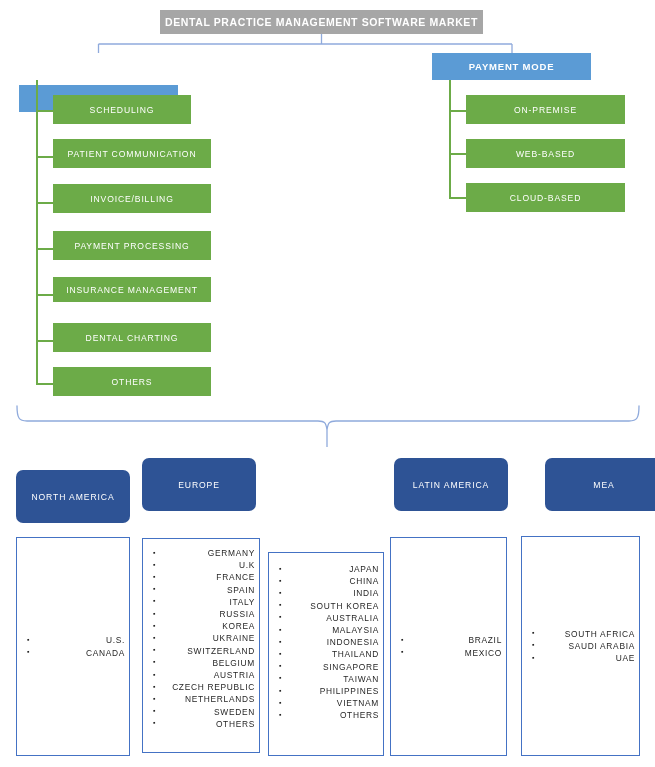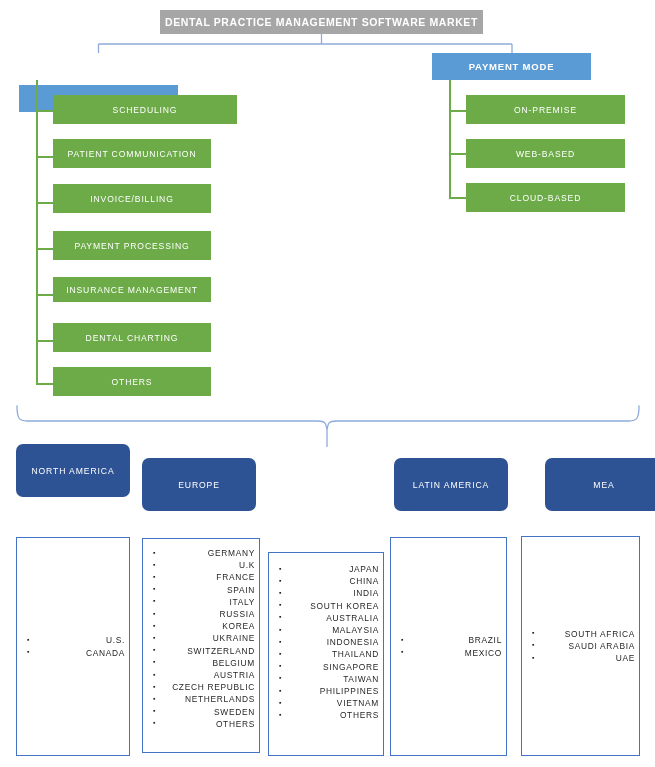--- a/index.html
+++ b/index.html
@@ -125,21 +125,21 @@
 
   <div class="abs vline" style="left:36px; top:80px; height:305px;"></div>
   <div class="abs hline" style="left:36px; top:110px; width:17px;"></div>
   <div class="abs hline" style="left:36px; top:156px; width:17px;"></div>
   <div class="abs hline" style="left:36px; top:202px; width:17px;"></div>
   <div class="abs hline" style="left:36px; top:248px; width:17px;"></div>
   <div class="abs hline" style="left:36px; top:294px; width:17px;"></div>
   <div class="abs hline" style="left:36px; top:340px; width:17px;"></div>
   <div class="abs hline" style="left:36px; top:383px; width:17px;"></div>
 
-  <div class="abs leaf" style="left:53px; top:95px; width:184px; height:29px;text-align:center;">SCHEDULING</div>
+  <div class="abs leaf" style="left:53px; top:95px; width:138px; height:29px;text-align:center;">SCHEDULING</div>
   <div class="abs leaf" style="left:53px; top:139px; width:158px; height:29px;">PATIENT COMMUNICATION</div>
   <div class="abs leaf" style="left:53px; top:184px; width:158px; height:29px;">INVOICE/BILLING</div>
   <div class="abs leaf" style="left:53px; top:231px; width:158px; height:29px;">PAYMENT PROCESSING</div>
   <div class="abs leaf" style="left:53px; top:277px; width:158px; height:25px;">INSURANCE MANAGEMENT</div>
   <div class="abs leaf" style="left:53px; top:323px; width:158px; height:29px;">DENTAL CHARTING</div>
   <div class="abs leaf" style="left:53px; top:367px; width:158px; height:29px;">OTHERS</div>
 
   <div class="abs vline" style="left:449px; top:80px; height:118px;"></div>
   <div class="abs hline" style="left:449px; top:110px; width:17px;"></div>
   <div class="abs hline" style="left:449px; top:153px; width:17px;"></div>
@@ -150,21 +150,21 @@
   <div class="abs leaf" style="left:466px; top:183px; width:159px; height:29px;">CLOUD-BASED</div>
 
   <svg class="overlay">
     <path d="M17 406 C17 418, 19 421, 27 421
              L318 421 C325 421, 326 423, 327 430
              C328 423, 329 421, 336 421
              L629 421 C637 421, 639 418, 639 406" stroke="#8faadc" stroke-width="1.3" fill="none" stroke-linecap="round"></path>
     <path d="M327 430 L327 447" stroke="#8faadc" stroke-width="1.3" fill="none"></path>
   </svg>
 
-  <div class="abs region-head" style="left:16px; top:444px; width:114px; height:53px;">NORTH AMERICA</div>
+  <div class="abs region-head" style="left:16px; top:470px; width:114px; height:53px;">NORTH AMERICA</div>
   <div class="abs region-head" style="left:142px; top:458px; width:114px; height:53px;">EUROPE</div>
   <div class="abs region-head" style="left:394px; top:458px; width:114px; height:53px;">LATIN AMERICA</div>
   <div class="abs region-head" style="left:545px; top:458px; width:118px; height:53px;">MEA</div>
 
   <div class="abs region-list" style="left:16px; top:537px; width:114px; height:219px;">
     <ul>
         <li>U.S.</li>
         <li>CANADA</li>
       </ul>
   </div>

